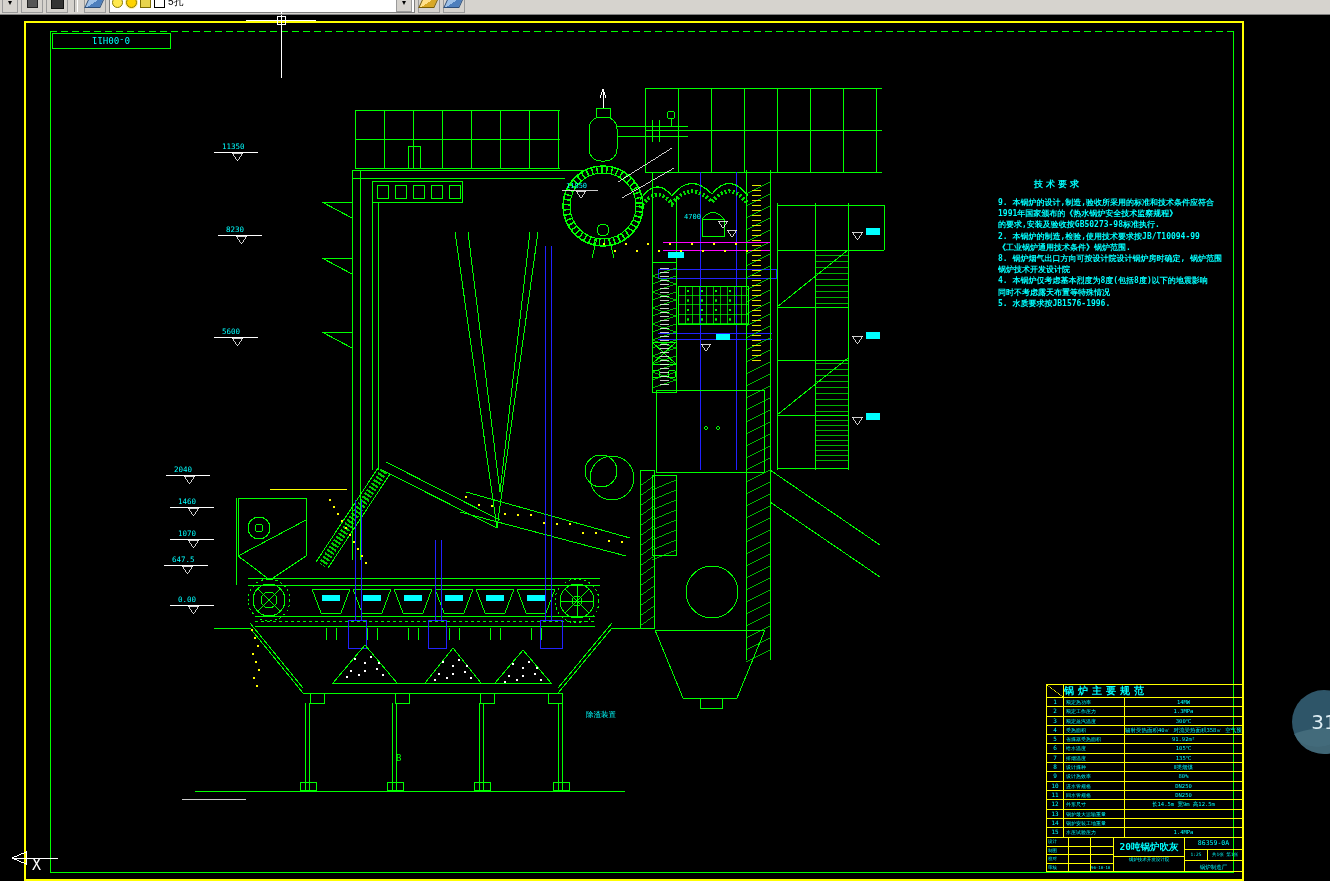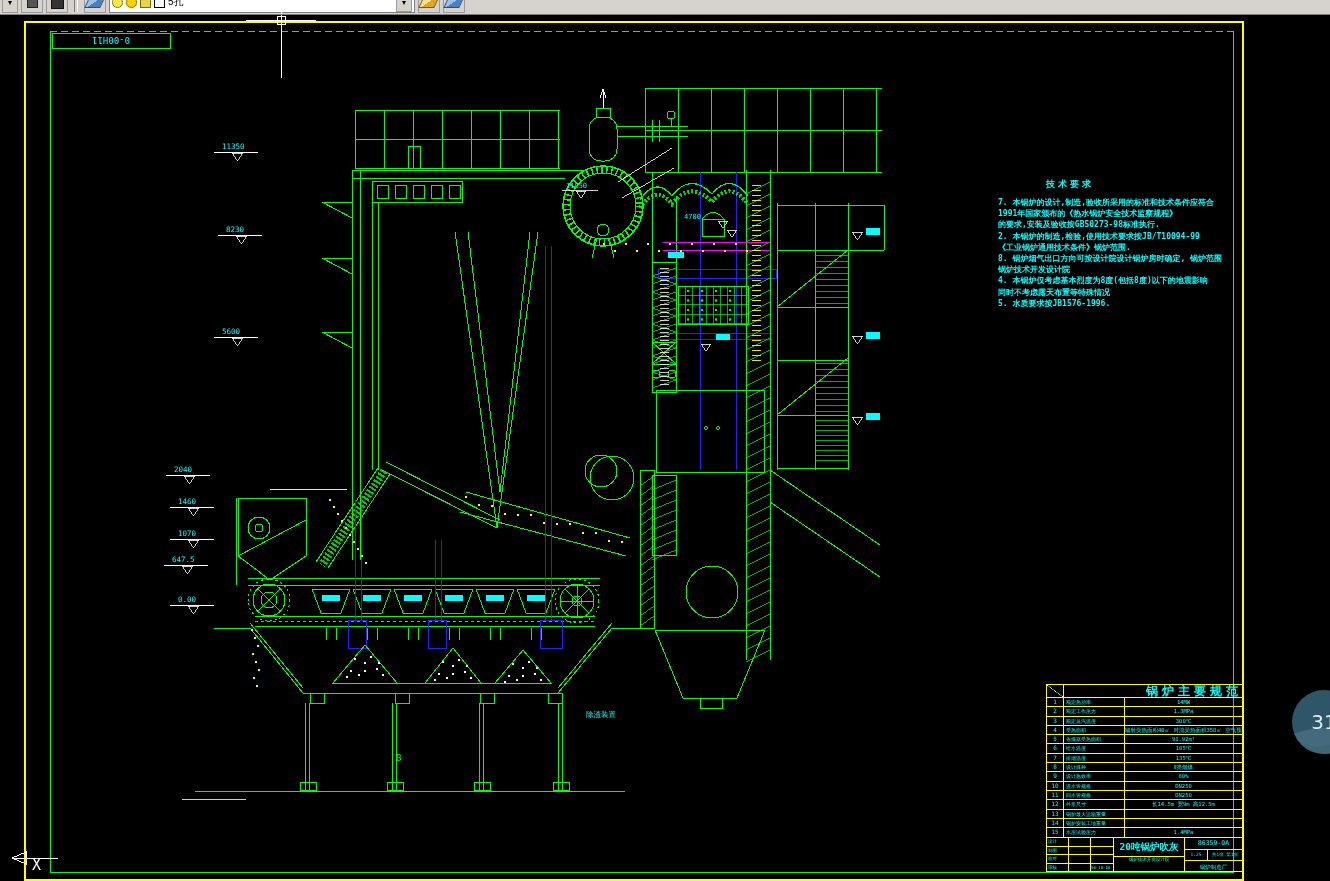--- a/index.html
+++ b/index.html
@@ -25,30 +25,30 @@
   .layers-glyph.gold{background:linear-gradient(135deg,#ffe08a 0 50%,#d8a825 50% 100%);border-color:#7a5d00;}
   .xhair-top{position:absolute;left:281px;top:0;width:1px;height:14px;background:#fff;z-index:6;}
 
   
   .canvas{position:absolute;left:0;top:14px;width:1330px;height:867px;background:#000;overflow:hidden;}
   #cad{position:absolute;left:0;top:0;}
 
   
   #tech-notes{position:absolute;left:998px;top:164px;width:225px;color:#00ffff;
     font-family:"DejaVu Sans Mono",monospace;font-weight:bold;}
-  .tn-title{font-size:9px;letter-spacing:3px;margin-left:48px;margin-bottom:6px;}
+  .tn-title{font-size:9px;letter-spacing:3px;margin-left:36px;margin-bottom:6px;}
   .note-line{font-size:8px;line-height:11.2px;letter-spacing:0px;white-space:nowrap;overflow:hidden;}
 
   
   #spec-table{position:absolute;left:1046px;top:670px;width:197px;border:1px solid #ffff00;
     box-sizing:border-box;color:#00ffff;font-family:"DejaVu Sans Mono",monospace;}
   .spec-header{height:12px;border-bottom:1px solid #ffff00;display:flex;}
   .spec-header .corner{width:16px;border-right:1px solid #ffff00;
     background:linear-gradient(to top right,transparent 48%,#ffff00 49%,#ffff00 51%,transparent 52%);}
-  .spec-header .sh-title{flex:1;text-align:right;font-size:12px;letter-spacing:4px;line-height:12px;font-weight:bold;}
+  .spec-header .sh-title{flex:1;text-align:left;font-size:10px;letter-spacing:4px;line-height:12px;font-weight:bold;}
   .spec-row{height:9.3px;display:flex;border-bottom:1px solid #ffff00;box-sizing:border-box;overflow:hidden;}
   .spec-row:last-child{border-bottom:none;}
   .sc1{width:16px;border-right:1px solid #ffff00;text-align:center;font-size:6px;line-height:8px;}
   .sc2{width:58px;border-right:1px solid #ffff00;font-size:5px;line-height:8px;padding-left:2px;
     white-space:nowrap;overflow:hidden;}
   .sc3{flex:1;text-align:center;font-size:5.5px;line-height:8px;white-space:nowrap;overflow:hidden;}
 
   
   #title-block{position:absolute;left:1046px;top:823px;width:197px;height:35px;border:1px solid #ffff00;
     box-sizing:border-box;display:flex;color:#00ffff;font-family:"DejaVu Sans Mono",monospace;justify-content:center;}
@@ -663,21 +663,21 @@
       <g stroke="#ffffff" fill="none">
         <line x1="12" y1="858" x2="58" y2="858"></line>
         <path d="M26,852 L12,858 L26,864 Z"></path>
         <text x="32" y="870" font-size="15" fill="#ffffff" stroke="none" font-family="DejaVu Sans Mono, monospace">X</text>
       </g>
     </svg>
 
     <div id="tech-notes">
       <div class="tn-title">技术要求</div>
       <div id="tn-lines">
-          <div class="note-line">7. 本锅炉的设计,制造,验收所采用的标准和技术条件应符合</div>
+          <div class="note-line">9. 本锅炉的设计,制造,验收所采用的标准和技术条件应符合</div>
           <div class="note-line">   1991年国家颁布的《热水锅炉安全技术监察规程》</div>
           <div class="note-line">   的要求,安装及验收按GB50273-98标准执行.</div>
           <div class="note-line">2. 本锅炉的制造,检验,使用技术要求按JB/T10094-99</div>
           <div class="note-line">   《工业锅炉通用技术条件》锅炉范围.</div>
           <div class="note-line">8. 锅炉烟气出口方向可按设计院设计锅炉房时确定, 锅炉范围</div>
           <div class="note-line">   锅炉技术开发设计院</div>
           <div class="note-line">4. 本锅炉仅考虑基本烈度为8度(包括8度)以下的地震影响</div>
           <div class="note-line">   同时不考虑露天布置等特殊情况</div>
           <div class="note-line">5. 水质要求按JB1576-1996.</div>
         </div>

